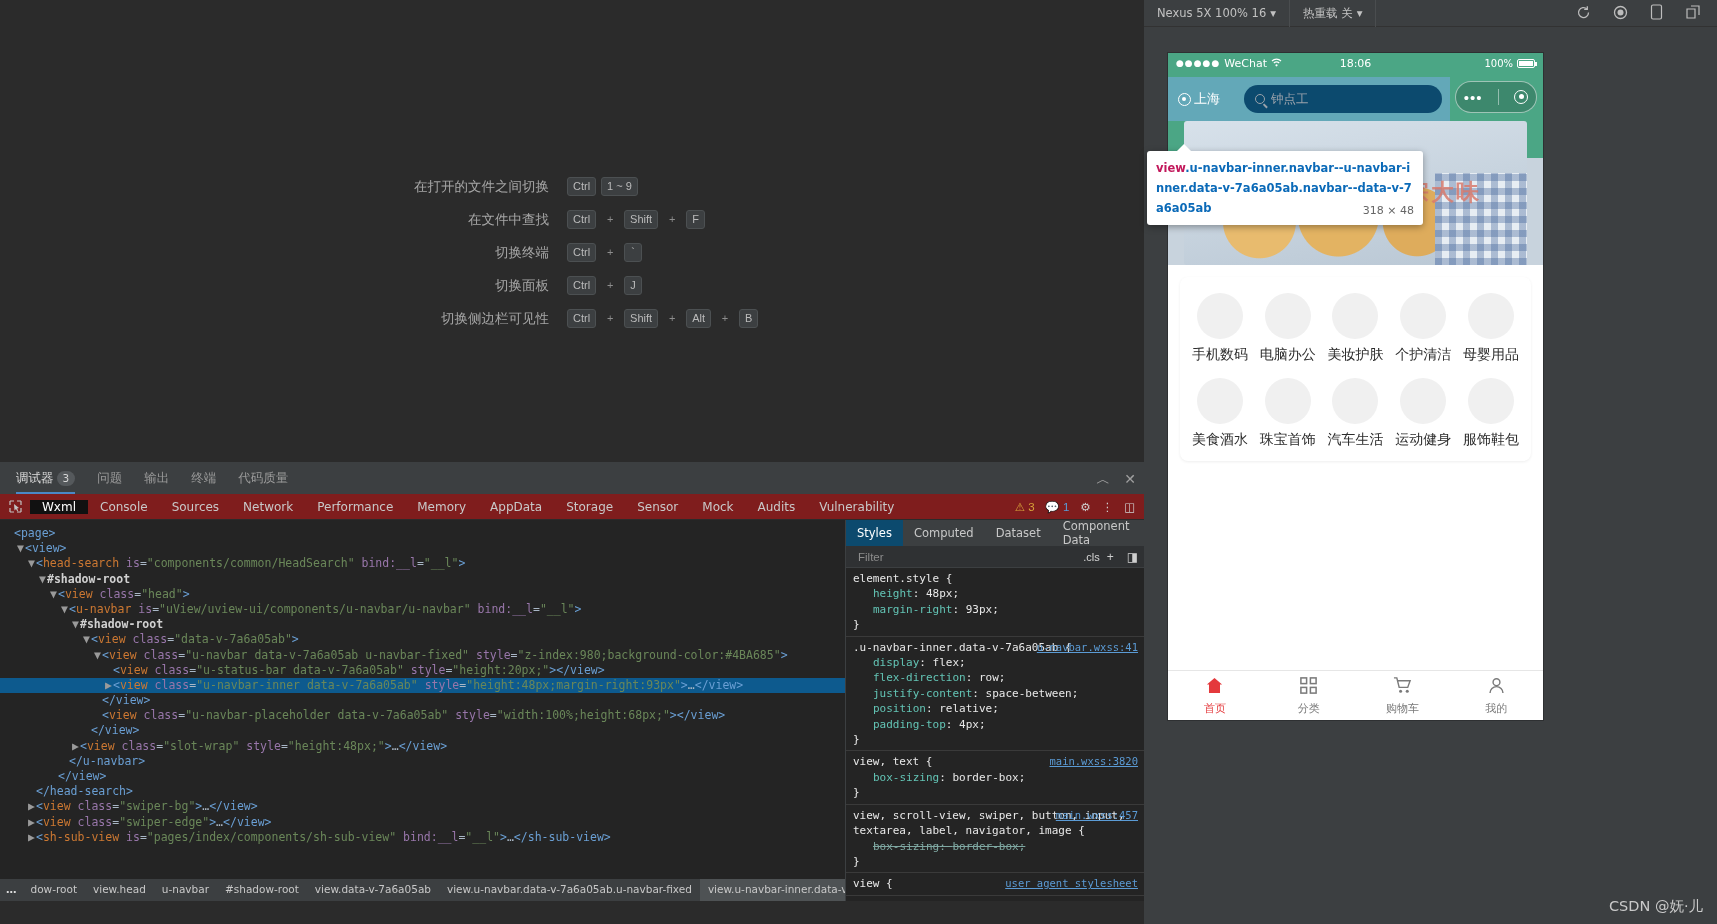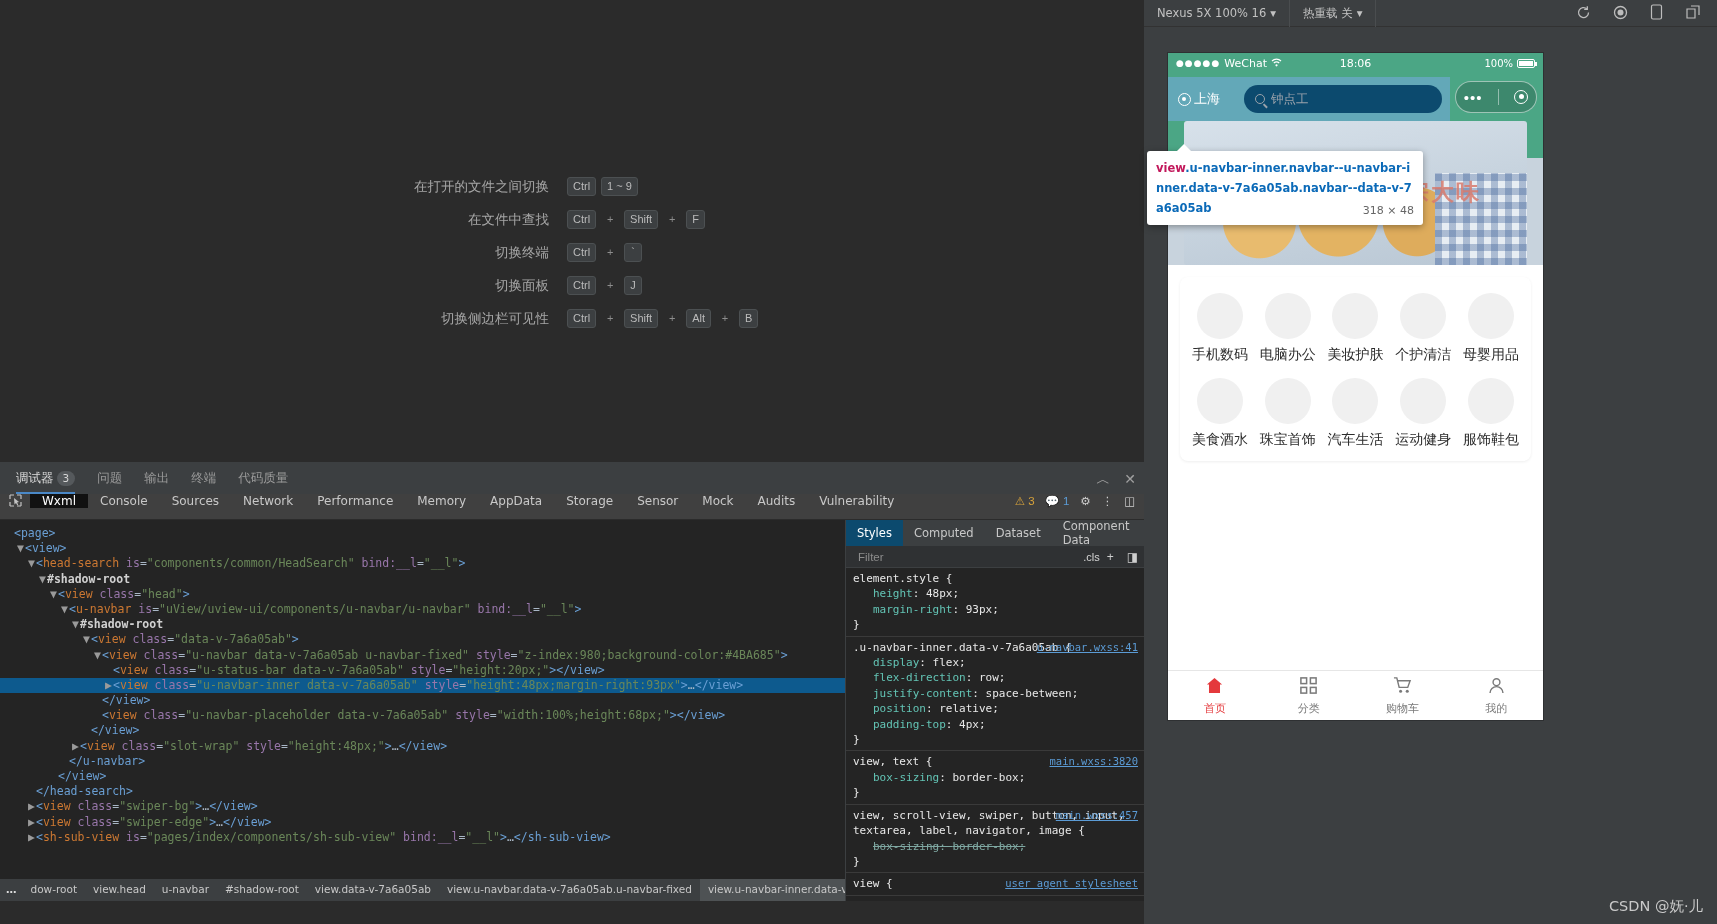--- a/index.html
+++ b/index.html
@@ -56,21 +56,21 @@
     border-radius:9px; padding:1px 6px; line-height:13px;
   }
   .panel-tools {
     position:absolute; right:8px; top:0; height:31px;
     display:flex; align-items:center; gap:14px; color:#a0a0a0;
   }
   .panel-tools .ic { font-size:14px; line-height:1; cursor:default; }
 
   
   .dt-tabs {
-    height:26px; background:#404040; display:flex; align-items:flex-start;
+    height:26px; background:#7f1d1d; display:flex; align-items:center;
     border-bottom:1px solid #2b2b2b;
   }
   .dt-pick {
     width:30px; display:flex; align-items:center; justify-content:center;
     color:#c3c3c3;
   }
   .dt-tab {
     padding:0 12px; display:flex; align-items:center; font-size:12px;
     color:#c8c8c8; font-family:"DejaVu Sans",sans-serif; cursor:default;
   }

